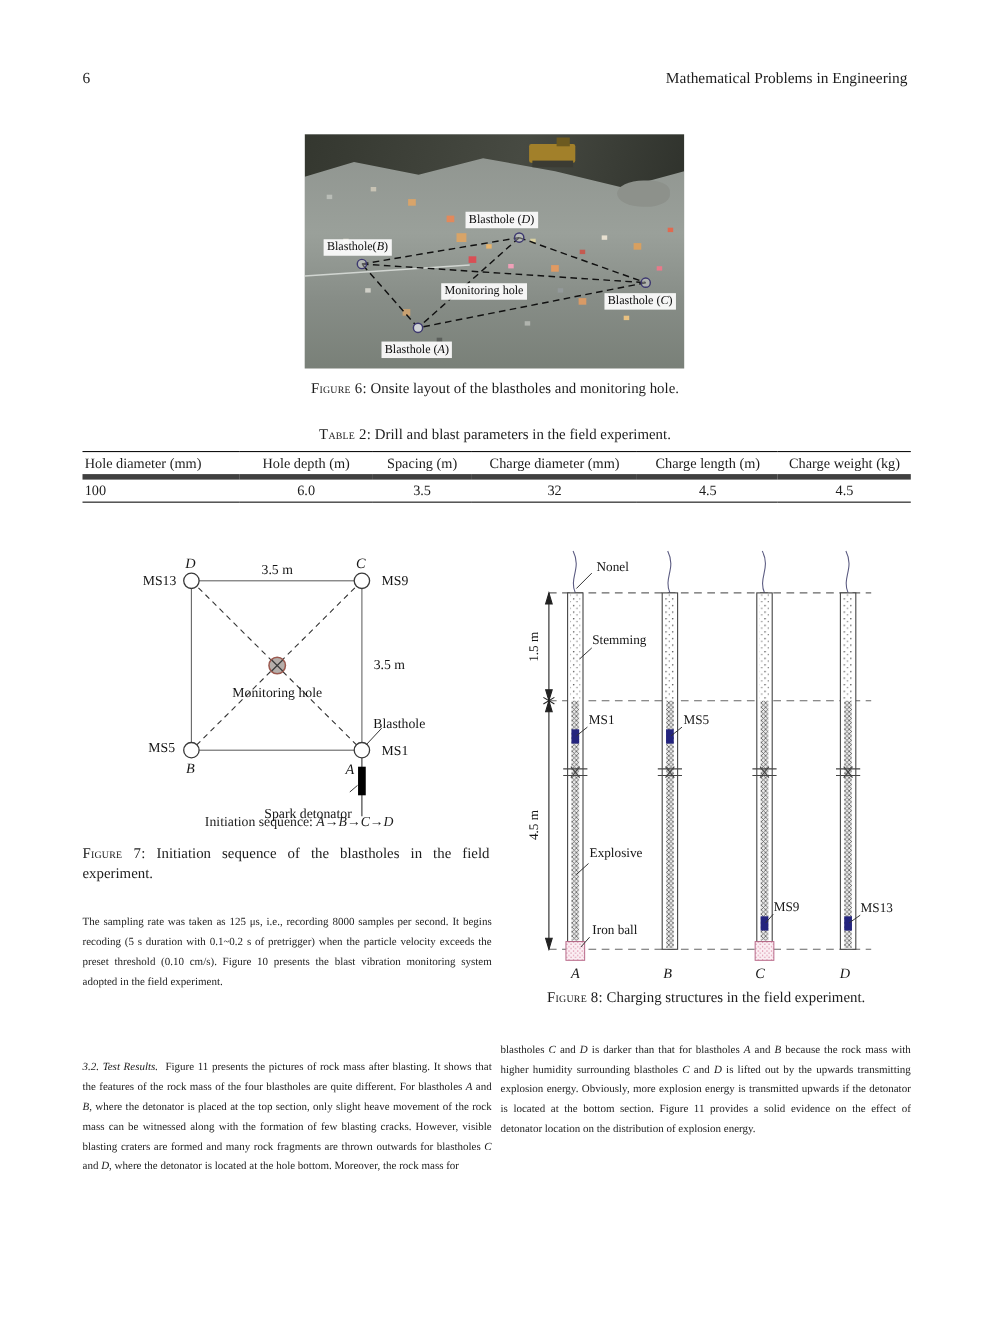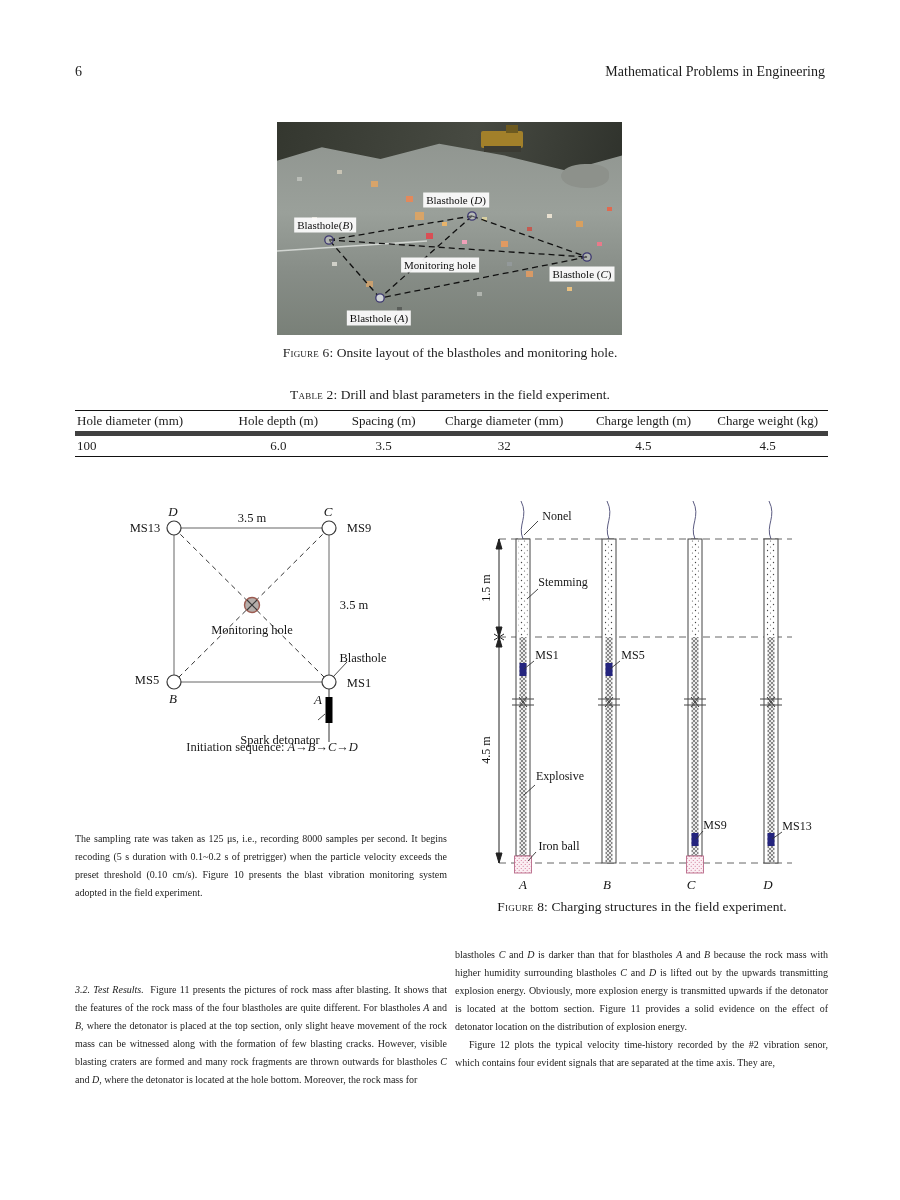--- a/index.html
+++ b/index.html
@@ -160,25 +160,28 @@
     <div class="lbl" style="left:72px;top:190px;">MS5</div>
     <div class="lbl" style="left:284px;top:193px;">MS1</div>
     <div class="lbl" style="left:177px;top:28px;">3.5 m</div>
     <div class="lbl" style="left:279px;top:115px;">3.5 m</div>
     <div class="lbl mon" style="left:177px;top:140px;">Monitoring hole</div>
     <div class="lbl" style="left:288px;top:168px;">Blasthole</div>
     <div class="lbl" style="left:205px;top:250px;">Spark detonator</div>
     <div class="seqline">Initiation sequence: <i>A</i>→<i>B</i>→<i>C</i>→<i>D</i></div>
   </div>
 
+  <div class="abs caption" style="left:75px;top:767px;width:370px;text-align:justify;">
+    <span class="sc">Figure 7:</span><span> Initiation sequence of the blastholes in the field experiment.</span>
+  </div>
 
   <div class="abs body-text" style="left:75px;top:830px;width:372px;">
     <p>The sampling rate was taken as 125 μs, i.e., recording 8000 samples per second. It begins recoding (5 s duration with 0.1~0.2 s of pretrigger) when the particle velocity exceeds the preset threshold (0.10 cm/s). Figure 10 presents the blast vibration monitoring system adopted in the field experiment.</p>
   </div>
-  <div class="abs body-text" style="left:75px;top:962px;width:372px;margin-top:19px;">
+  <div class="abs body-text" style="left:75px;top:962px;width:372px;">
     <p><i>3.2. Test Results.</i>&nbsp; Figure 11 presents the pictures of rock mass after blasting. It shows that the features of the rock mass of the four blastholes are quite different. For blastholes <i>A</i> and <i>B</i>, where the detonator is placed at the top section, only slight heave movement of the rock mass can be witnessed along with the formation of few blasting cracks. However, visible blasting craters are formed and many rock fragments are thrown outwards for blastholes <i>C</i> and <i>D</i>, where the detonator is located at the hole bottom. Moreover, the rock mass for</p>
   </div>
 
   <div class="abs fig8">
     <svg width="390" height="400">
       <defs>
         <pattern id="dots" width="6" height="6" patternUnits="userSpaceOnUse">
           <rect width="6" height="6" fill="#ffffff"></rect>
           <circle cx="1.5" cy="1.5" r="0.7" fill="#444"></circle>
           <circle cx="4.5" cy="4" r="0.6" fill="#555"></circle>
@@ -296,16 +299,15 @@
     <div class="lbl it" style="left:231px;top:390px;">C</div>
     <div class="lbl it" style="left:308px;top:390px;">D</div>
   </div>
 
   <div class="abs caption center" style="left:455px;top:898px;width:374px;">
     <span class="sc">Figure 8:</span><span> Charging structures in the field experiment.</span>
   </div>
 
   <div class="abs body-text" style="left:455px;top:946px;width:373px;">
     <p>blastholes <i>C</i> and <i>D</i> is darker than that for blastholes <i>A</i> and <i>B</i> because the rock mass with higher humidity surrounding blastholes <i>C</i> and <i>D</i> is lifted out by the upwards transmitting explosion energy. Obviously, more explosion energy is transmitted upwards if the detonator is located at the bottom section. Figure 11 provides a solid evidence on the effect of detonator location on the distribution of explosion energy.</p>
-    <p style="text-indent:14px;">Figure 12 plots the typical velocity time-history recorded by the #2 vibration senor, which contains four evident signals that are separated at the time axis. They are,</p>
   </div>
 
 </div>
 
 </body></html>

